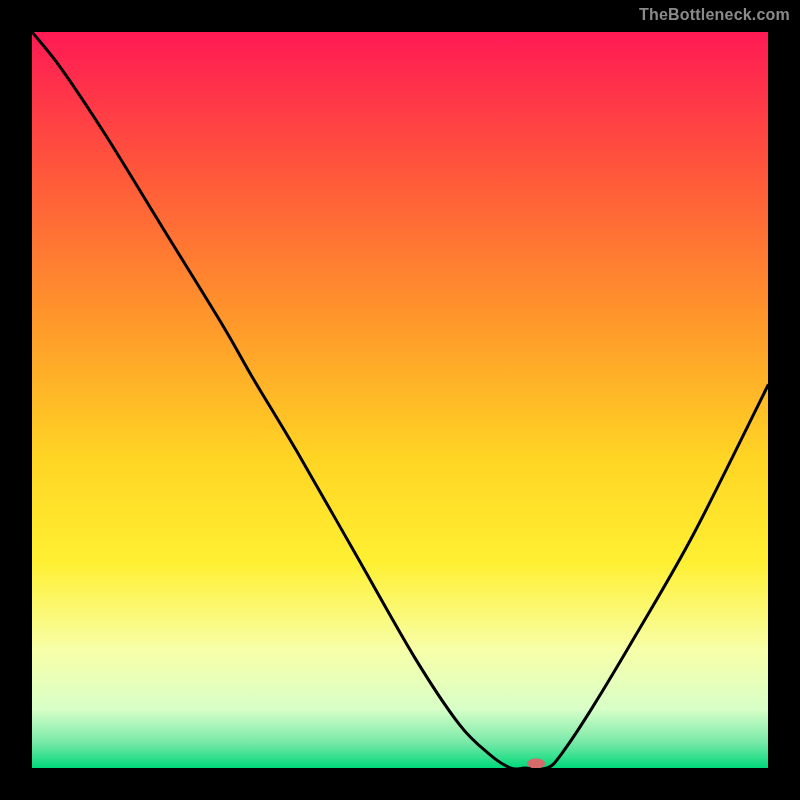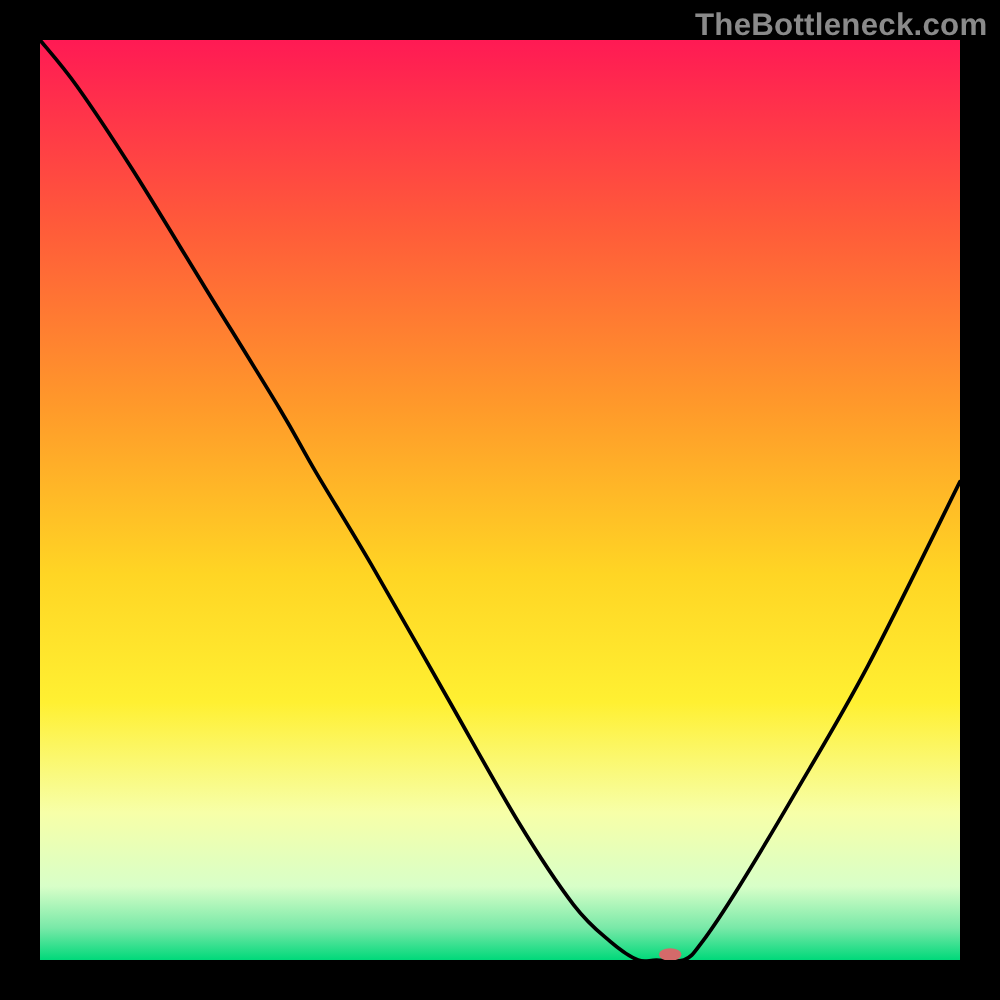--- a/index.html
+++ b/index.html
@@ -21,21 +21,21 @@
     left: 32px;
     top: 32px;
     width: 736px;
     height: 736px;
   }
   .watermark {
     position: absolute;
     top: 6px;
     right: 10px;
     font-family: Arial, Helvetica, sans-serif;
-    font-size: 25px;
+    font-size: 16px;
     font-weight: 600;
     color: #8a8a8a;
     letter-spacing: 0.2px;
   }
   svg {
     display: block;
   }
 </style>
 </head>
 <body>

